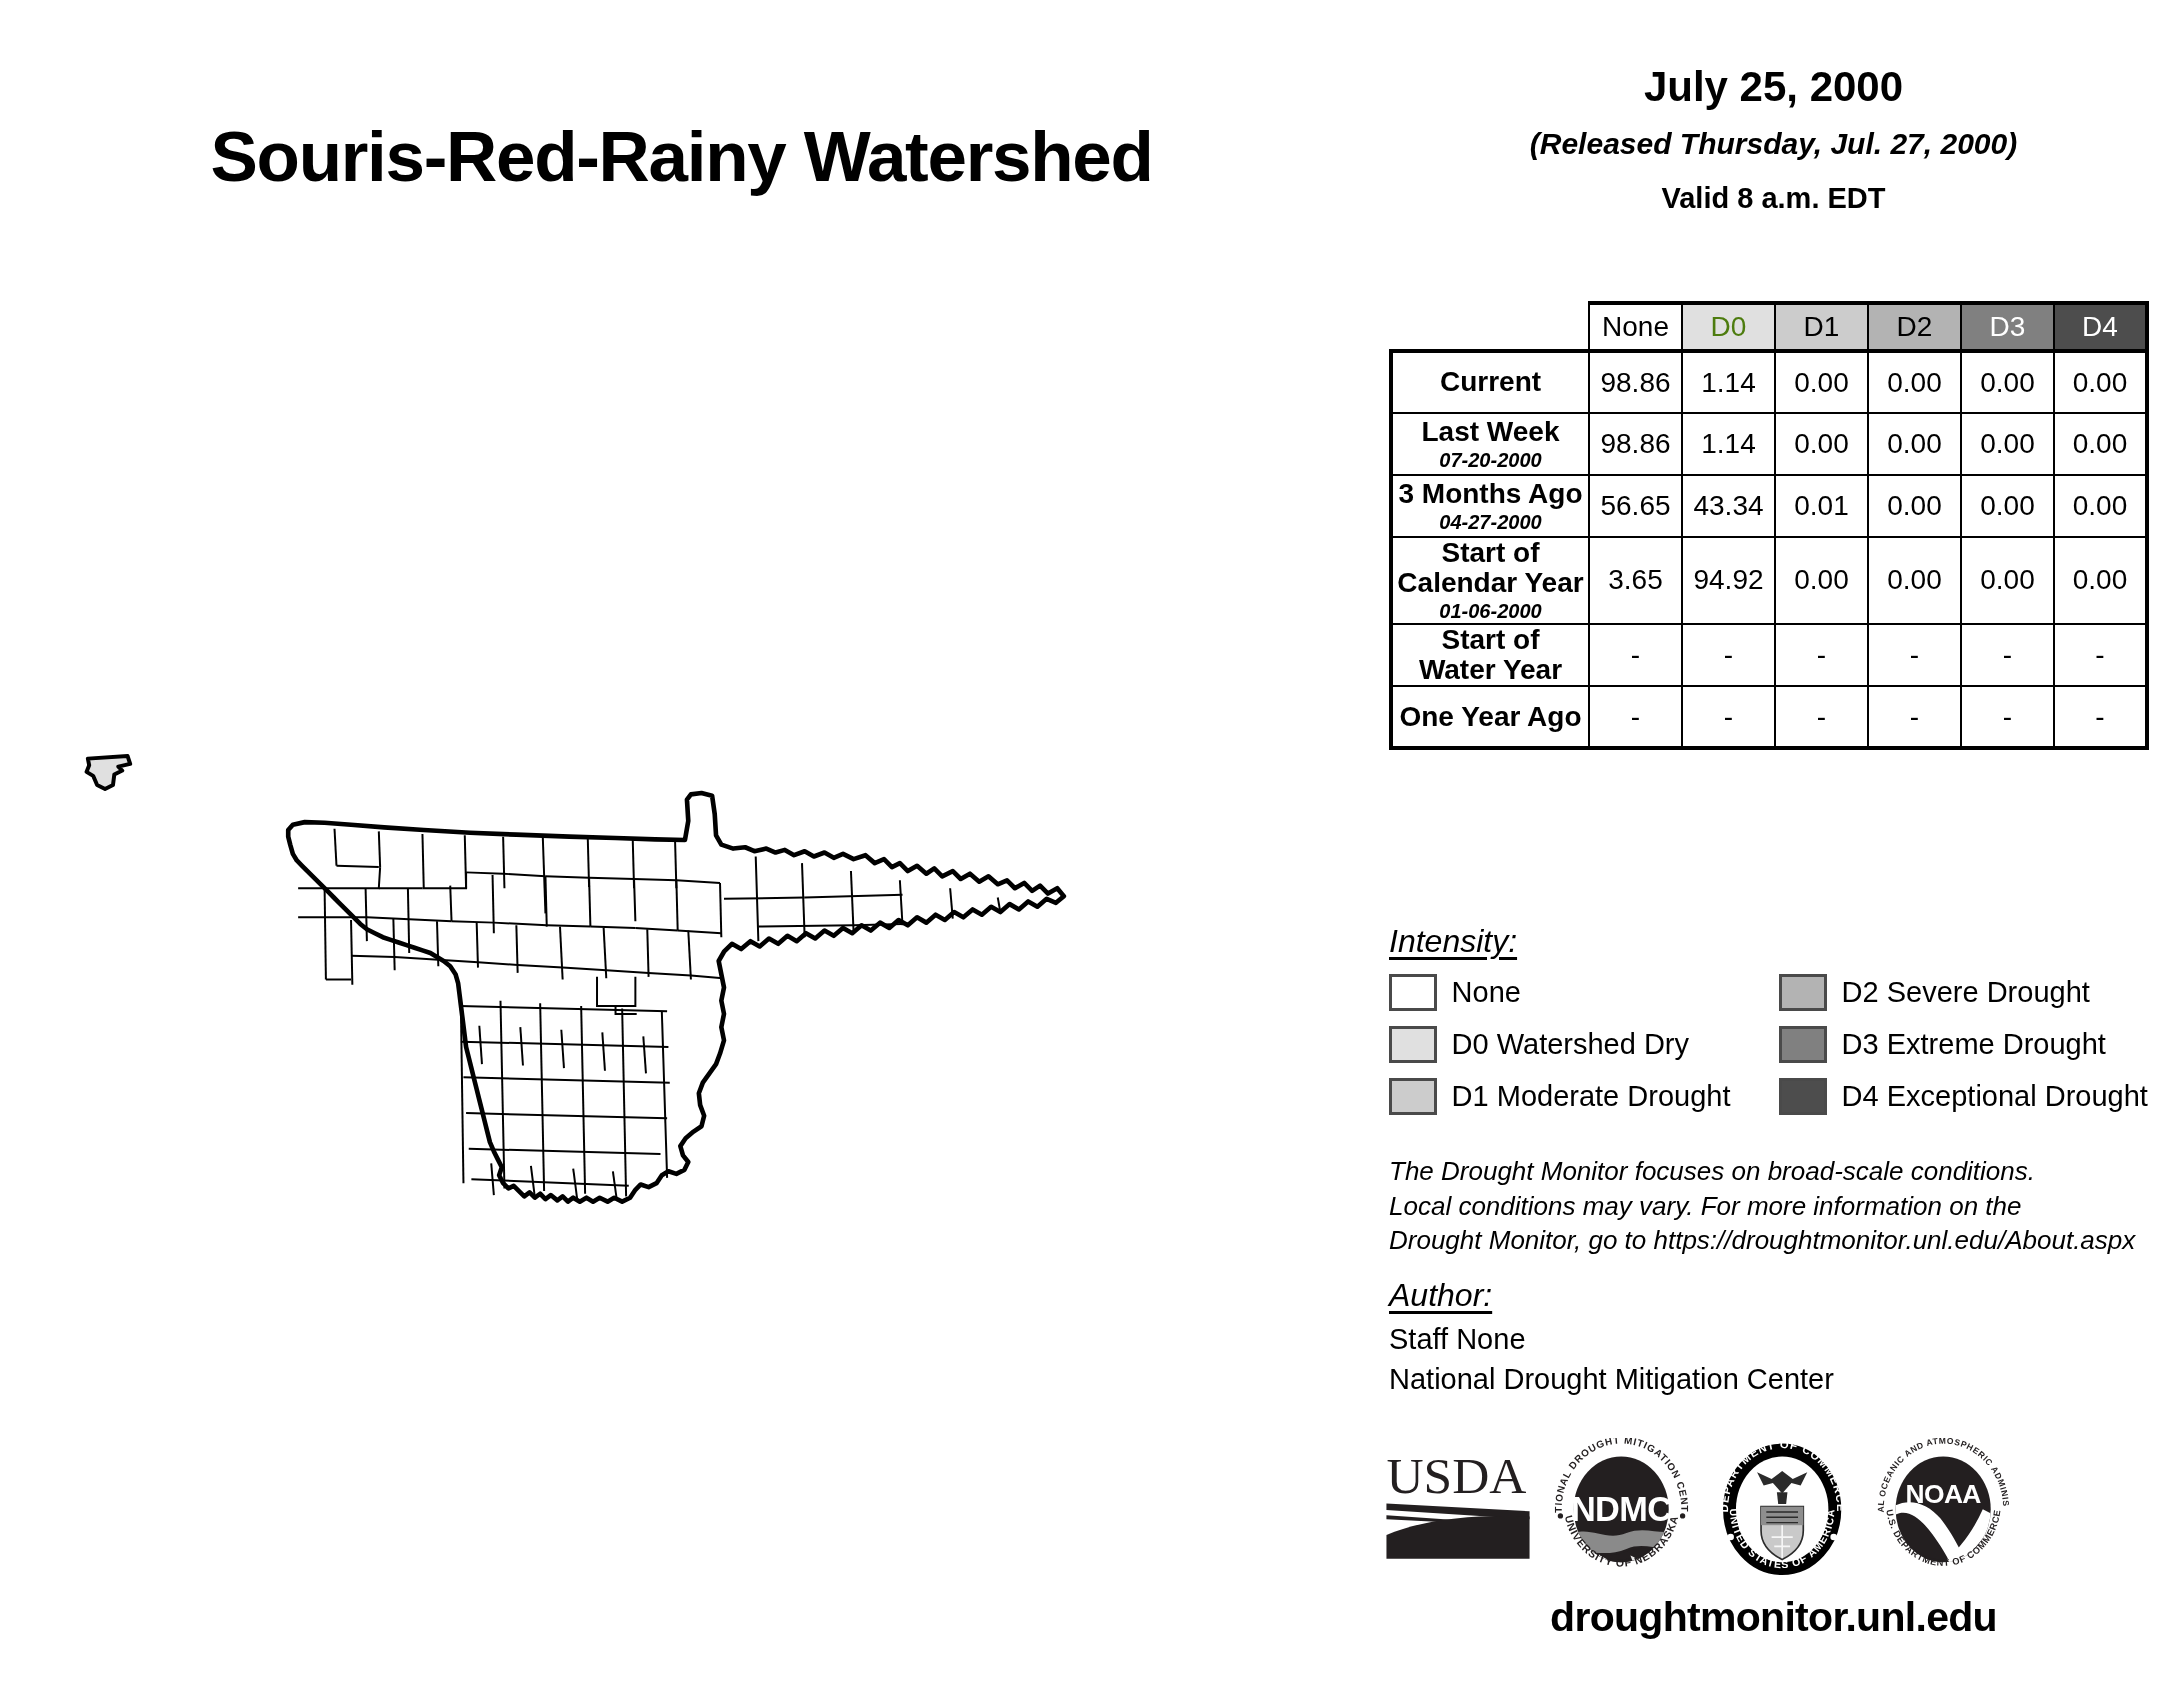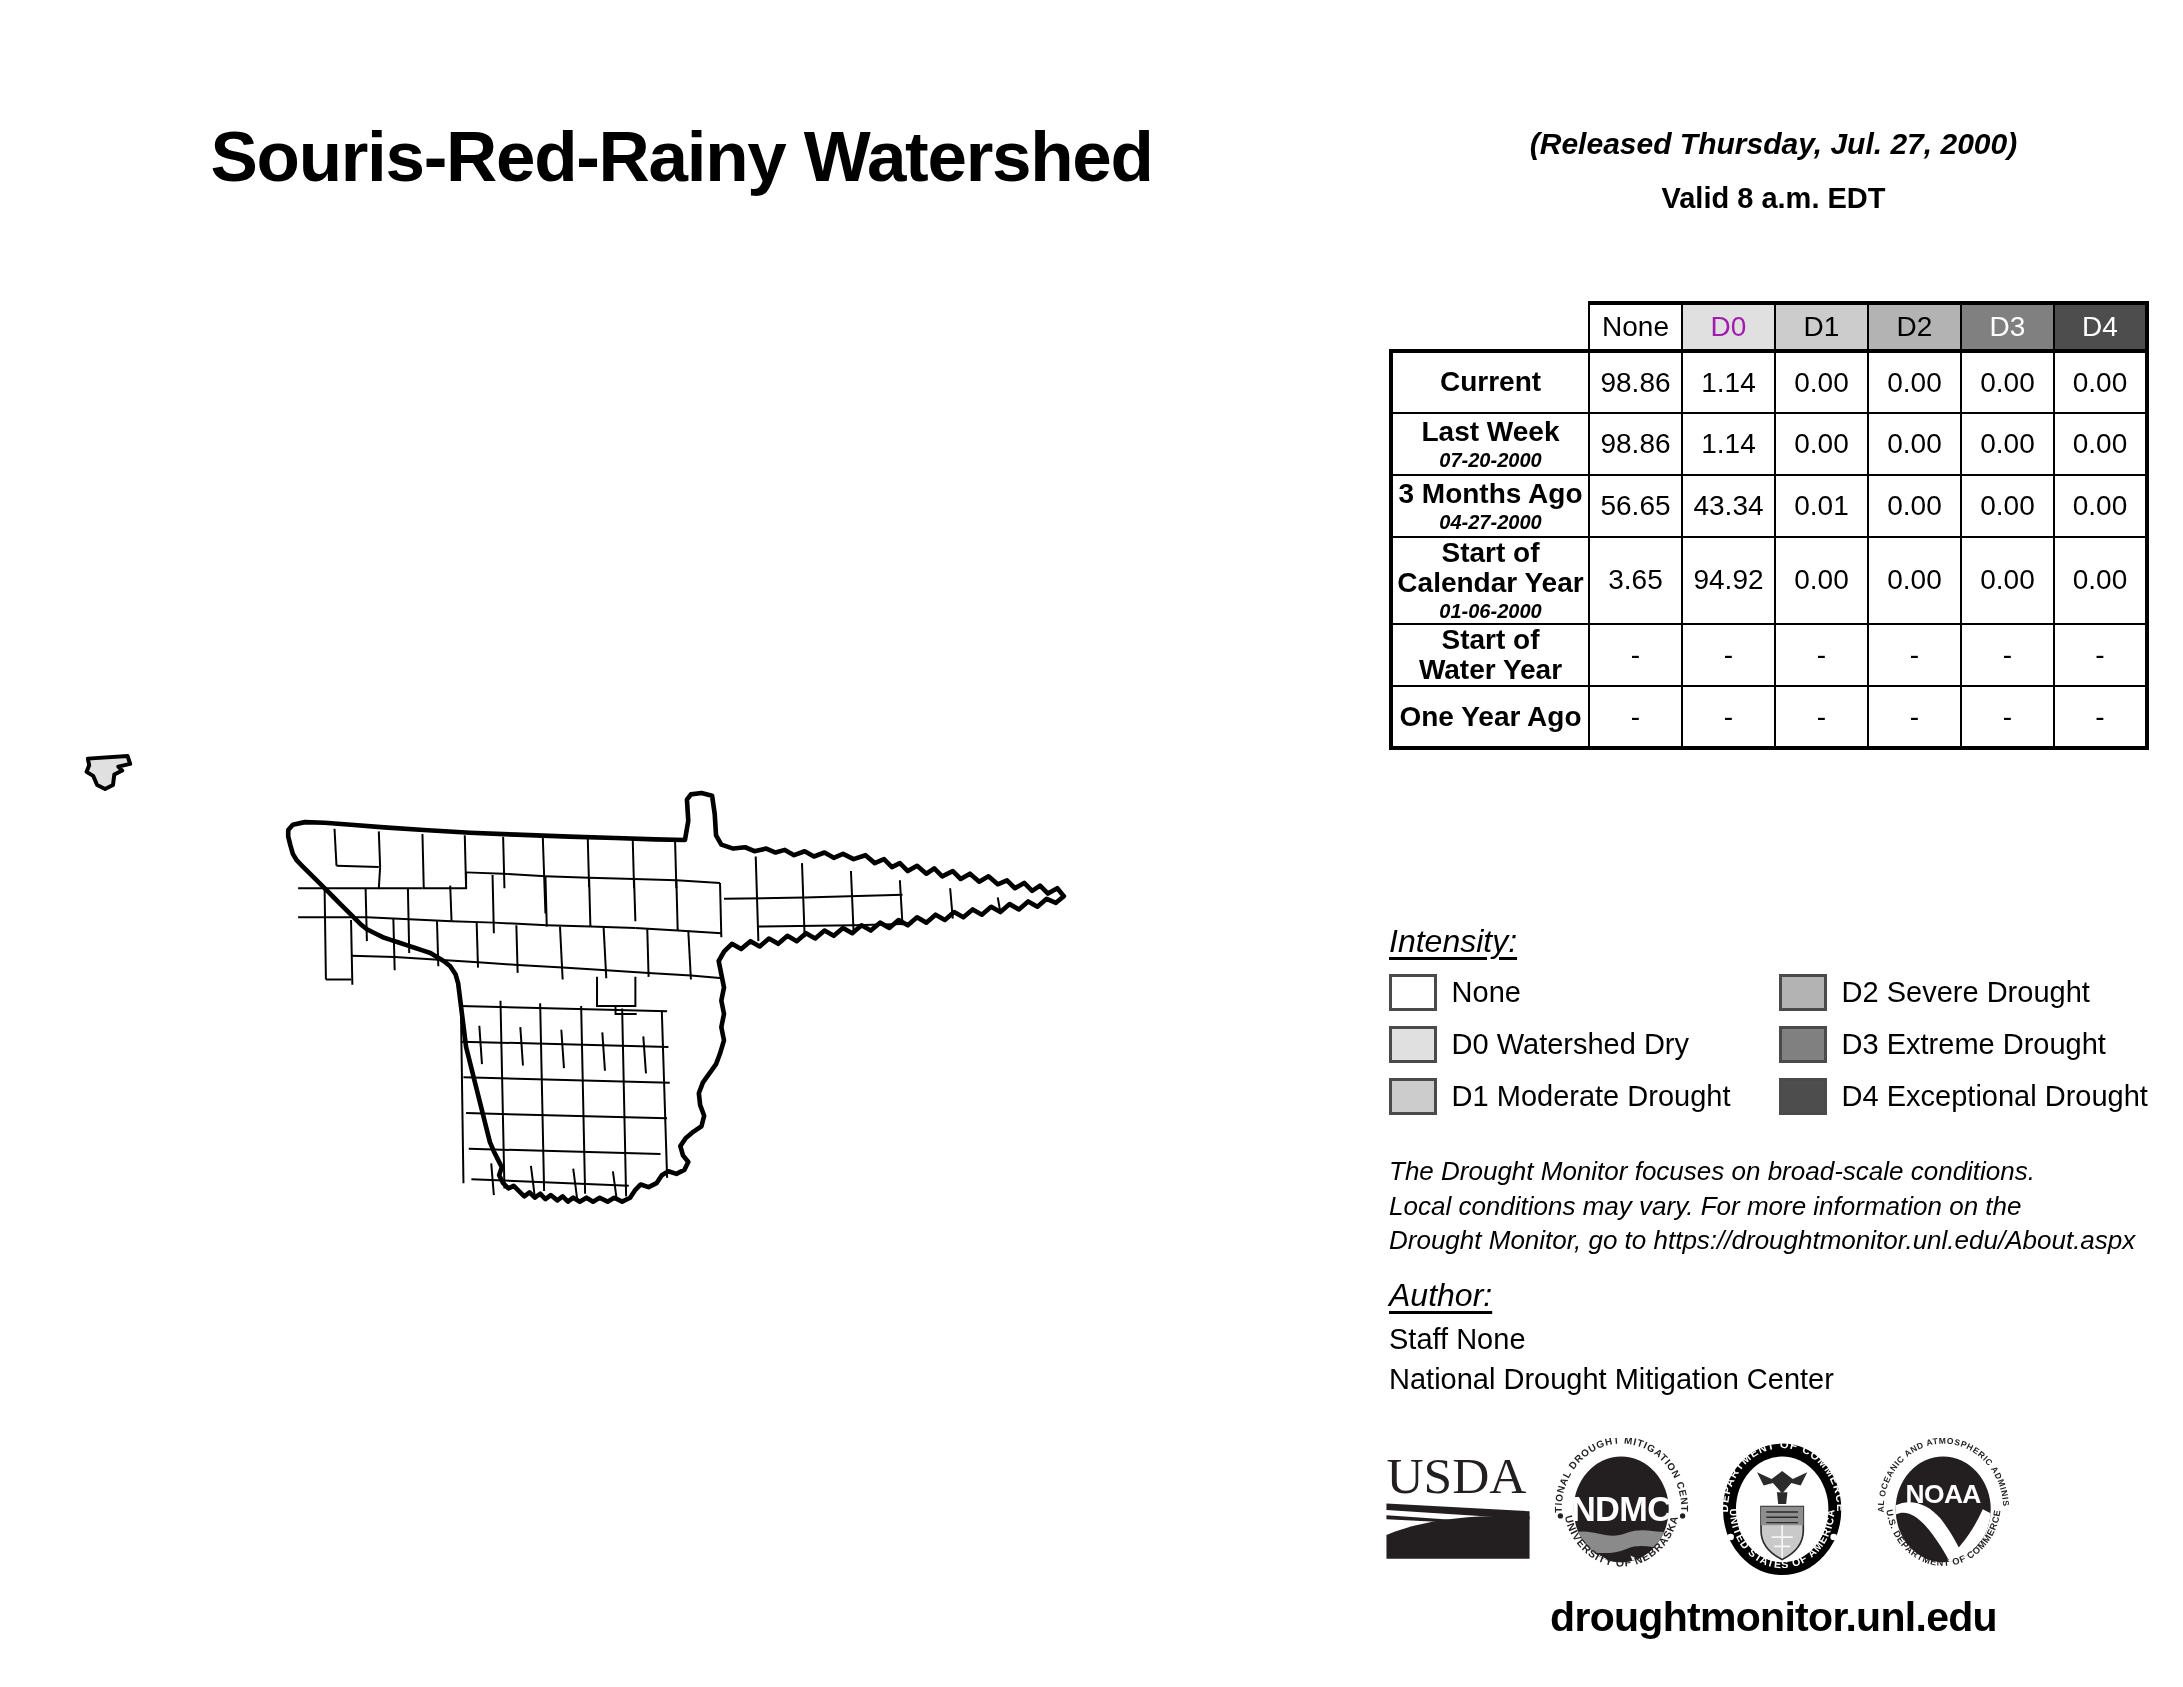--- a/index.html
+++ b/index.html
@@ -148,31 +148,32 @@
   .map-area { position: absolute; left: 40px; top: 715px; width: 1323px; height: 529px; }
   .map-svg { display: block; }
 </style>
 </head>
 <body>
 
 <div id="page">
 
   <div class="ws-title">Souris-Red-Rainy Watershed</div>
 
+  <div class="date-main">July 25, 2000</div>
   <div class="date-released">(Released Thursday, Jul. 27, 2000)</div>
   <div class="date-valid">Valid 8 a.m. EDT</div>
 
 
   <div class="tbl-wrap">
     <table class="conditions">
       <thead>
         <tr>
           <th class="hdr-blank"></th>
           <th class="cat" id="h0" style="background:#FFFFFF;color:#000">None</th>
-          <th class="cat" id="h1" style="background:#E0E0E0;color:#a21caf">D0</th>
+          <th class="cat" id="h1" style="background:#E0E0E0;color:#4d7c0f">D0</th>
           <th class="cat" id="h2" style="background:#CCCCCC;color:#000">D1</th>
           <th class="cat" id="h3" style="background:#B3B3B3;color:#000">D2</th>
           <th class="cat" id="h4" style="background:#808080;color:#fff">D3</th>
           <th class="cat last" id="h5" style="background:#4D4D4D;color:#fff">D4</th>
         </tr>
       </thead>
       <tbody>
         <tr class="r0">
           <td class="row-label">
             <span class="lbl">Current</span>

